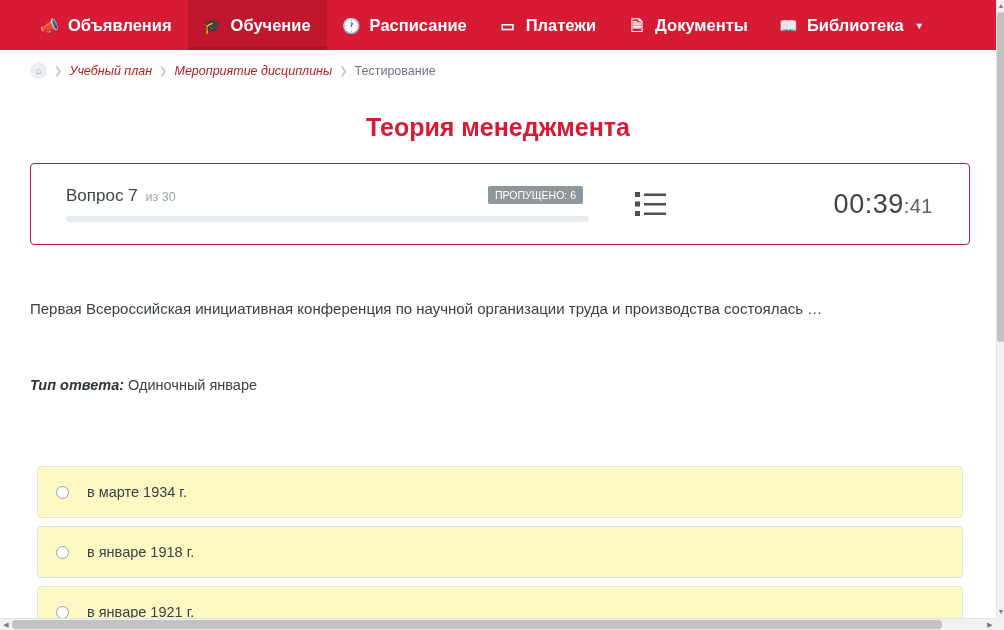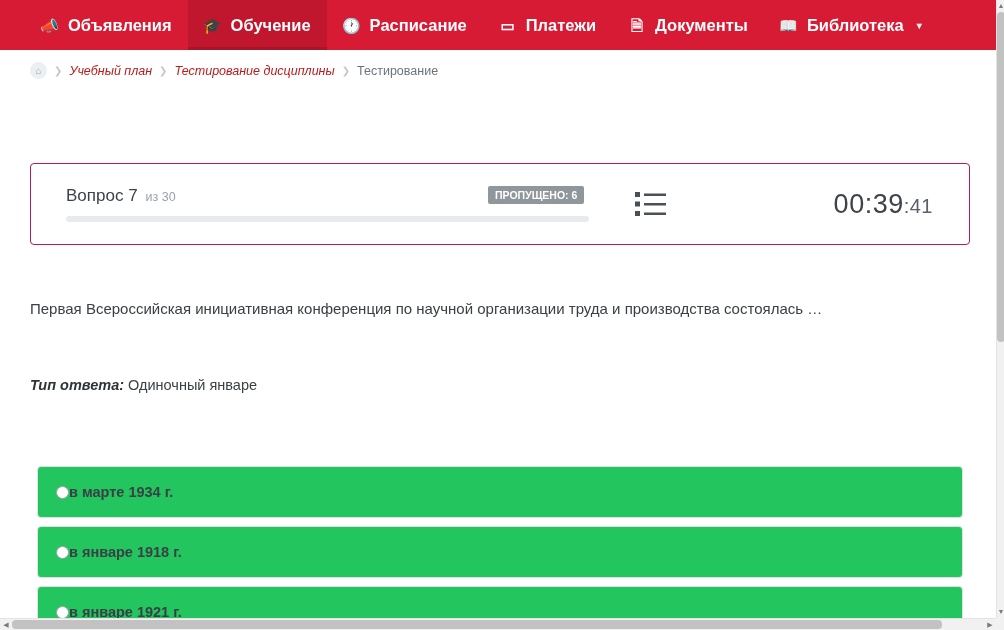--- a/index.html
+++ b/index.html
@@ -133,21 +133,21 @@
     font-size: 12.5px;
     color: #9aa3ab;
   }
   .badge {
     position: absolute;
     left: 457px;
     top: 0px;
     background: #8f969c;
     color: #ffffff;
     font-size: 10.5px;
-    font-weight: bold;
+    font-weight: normal;
     padding: 3px 7px;
     border-radius: 2px;
     white-space: nowrap;
   }
   .progress {
     margin-top: 10px;
     width: 523px;
     height: 6px;
     background: #e8ebed;
     border-radius: 3px;
@@ -213,30 +213,30 @@
   
   .options {
     position: absolute;
     top: 466px;
     left: 37px;
     width: 926px;
   }
   .option {
     display: flex;
     align-items: center;
+    gap: 18px;
     height: 52px;
     border: 1px solid #dfe3e6;
     border-radius: 4px;
-    background: #22c55e;
+    background: #fef9c3;
     padding-left: 18px;
     margin-bottom: 8px;
     cursor: pointer;
     font-size: 14.5px;
     color: #3a4045;
-    font-weight: bold;
   }
   .radio {
     width: 13px; height: 13px;
     border: 1px solid #9aa3ab;
     border-radius: 50%;
     background: #fff;
     flex: none;
   }
   
   .vscroll {
@@ -329,25 +329,26 @@
       <span>Библиотека</span>
       <span class="nav-caret">▾</span>
     </div>
   </nav>
 
   <div class="breadcrumb">
     <span class="home">⌂</span>
     <span class="sep">❯</span>
     <a>Учебный план</a>
     <span class="sep">❯</span>
-    <a>Тестирование дисциплины</a>
+    <a>Мероприятие дисциплины</a>
     <span class="sep">❯</span>
     <span class="current">Тестирование</span>
   </div>
 
+  <div class="page-title">Теория менеджмента</div>
 
   <div class="status-card">
     <div class="qcol">
       <div class="qline">
         <span class="qlabel">Вопрос 7</span>
         <span class="qof">из 30</span>
       </div>
       <div class="badge">ПРОПУЩЕНО: 6</div>
       <div class="progress">
           <i style="width: 0%;"></i>

